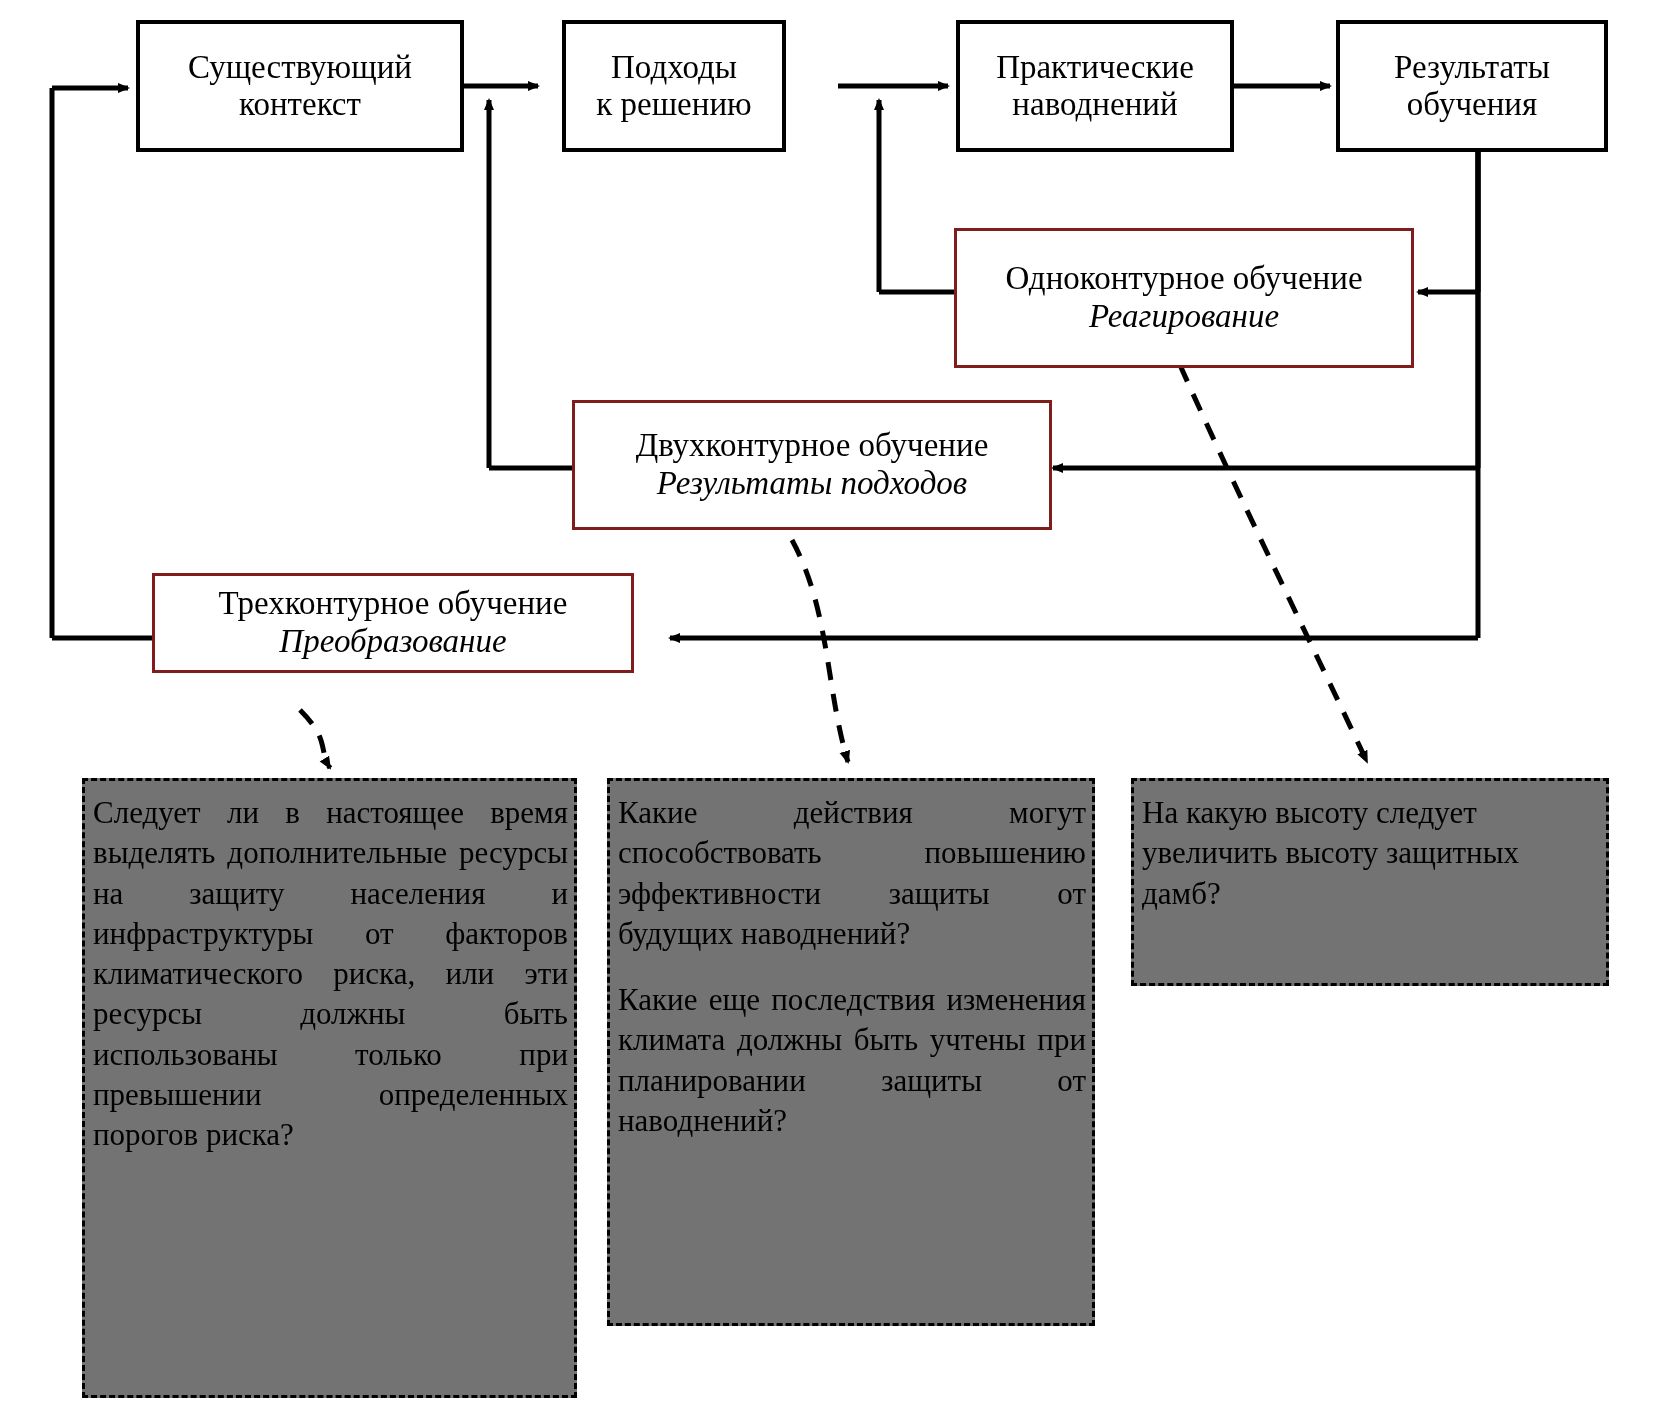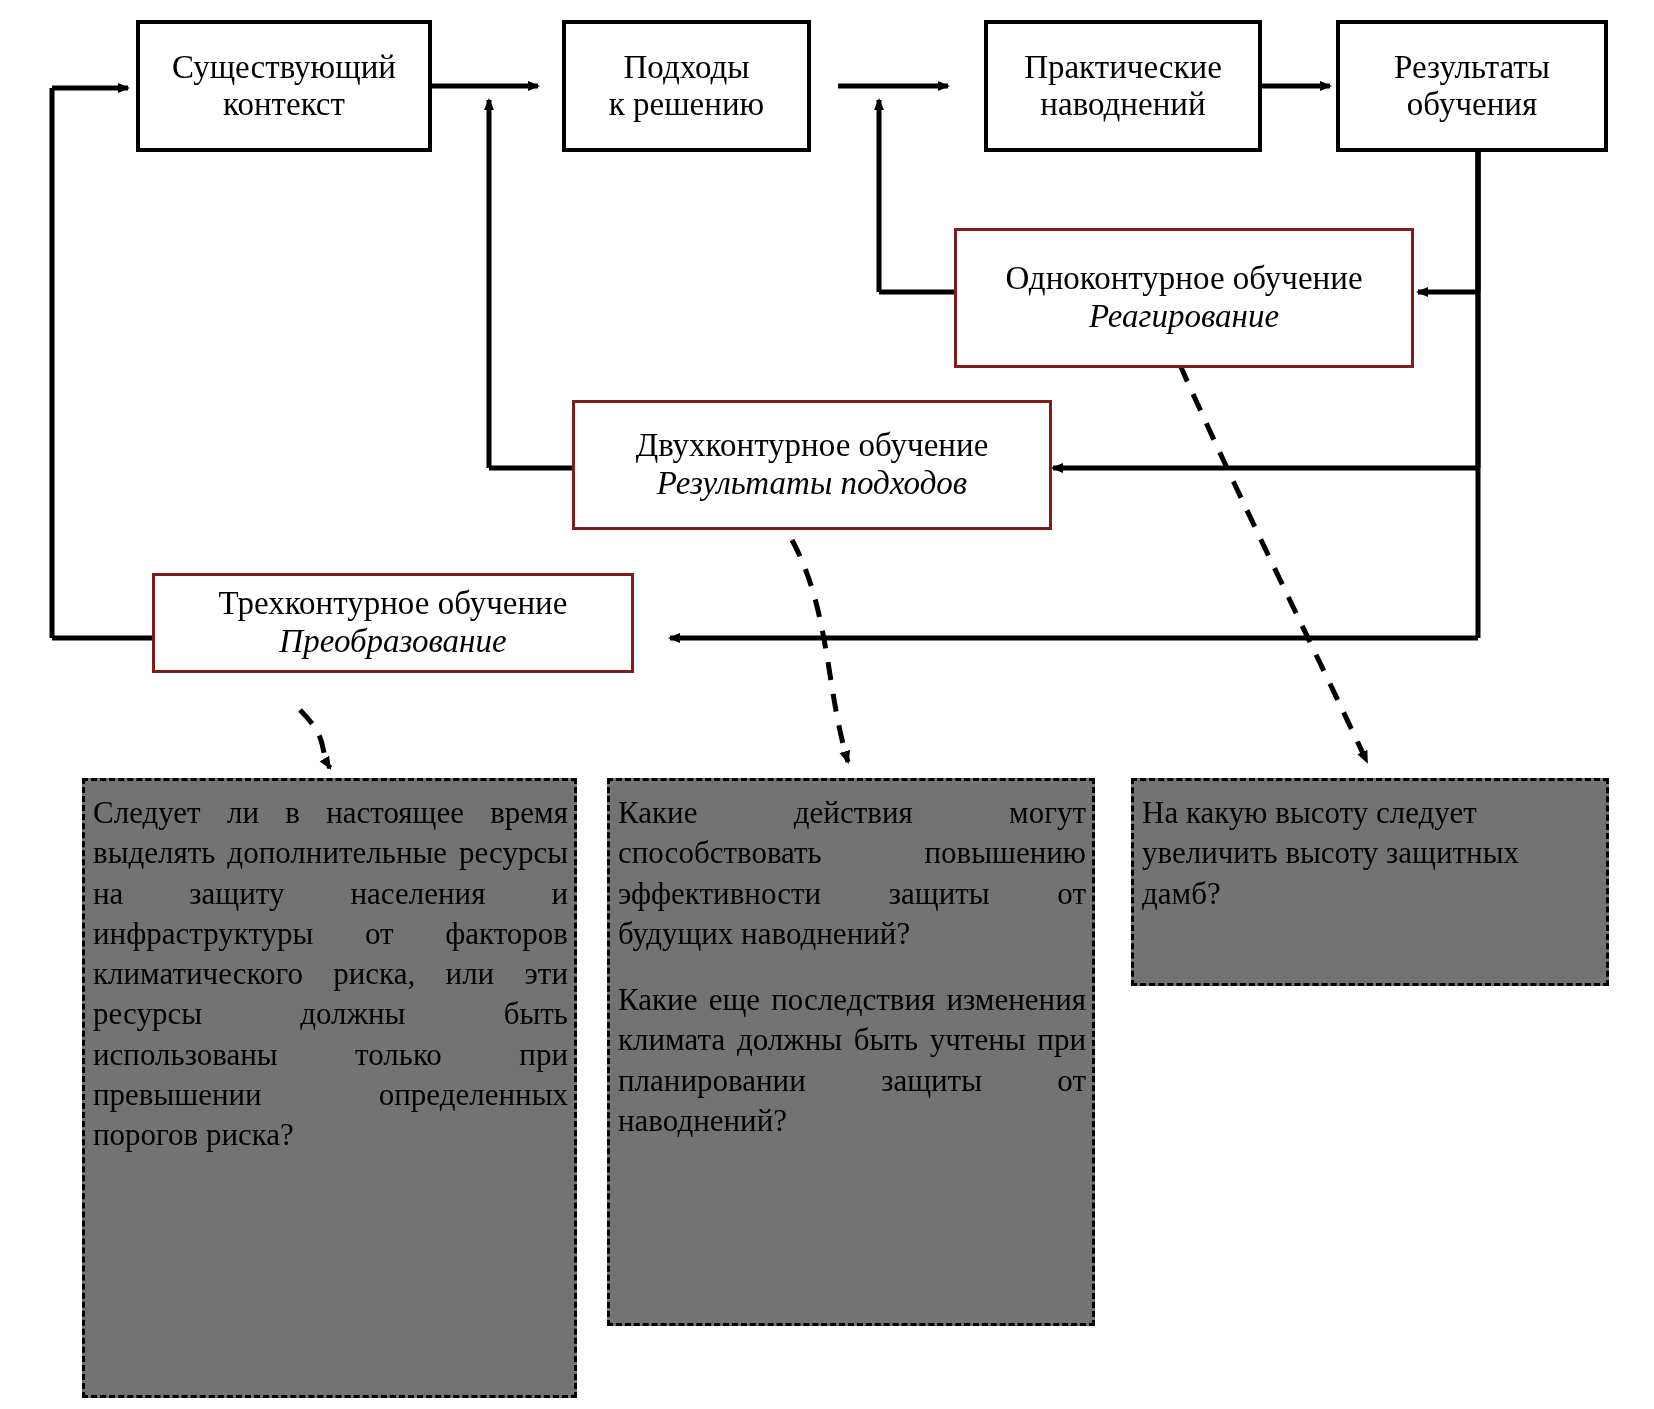--- a/index.html
+++ b/index.html
@@ -125,31 +125,31 @@
       <line x1="52" y1="88" x2="128" y2="88" marker-end="url(#arrow)"></line>
     </g>
 
     <g stroke="#000" stroke-width="5" fill="none" stroke-dasharray="18 14">
       <path d="M 300 710 C 330 740, 318 748, 330 768" marker-end="url(#arrowD)"></path>
       <path d="M 792 540 C 830 610, 826 690, 848 762" marker-end="url(#arrowD)"></path>
       <path d="M 1180 365 C 1240 500, 1310 640, 1367 762" marker-end="url(#arrowD)"></path>
     </g>
   </svg>
 
-  <div class="node" style="left:136px; top:20px; width:296px; height:132px;">
+  <div class="node" style="left:136px; top:20px; width:328px; height:132px;">
     <div class="line1">Существующий</div>
     <div class="line2">контекст</div>
   </div>
 
-  <div class="node" style="left:562px; top:20px; width:249px; height:132px;">
+  <div class="node" style="left:562px; top:20px; width:224px; height:132px;">
     <div class="line1">Подходы</div>
     <div class="line2">к решению</div>
   </div>
 
-  <div class="node" style="left:956px; top:20px; width:278px; height:132px;margin-left:28px;">
+  <div class="node" style="left:956px; top:20px; width:278px; height:132px;">
     <div class="line1">Практические</div>
     <div class="line2">наводнений</div>
   </div>
 
   <div class="node" style="left:1336px; top:20px; width:272px; height:132px;">
     <div class="line1">Результаты</div>
     <div class="line2">обучения</div>
   </div>
 
   <div class="learn" style="left:954px; top:228px; width:460px; height:140px;">

